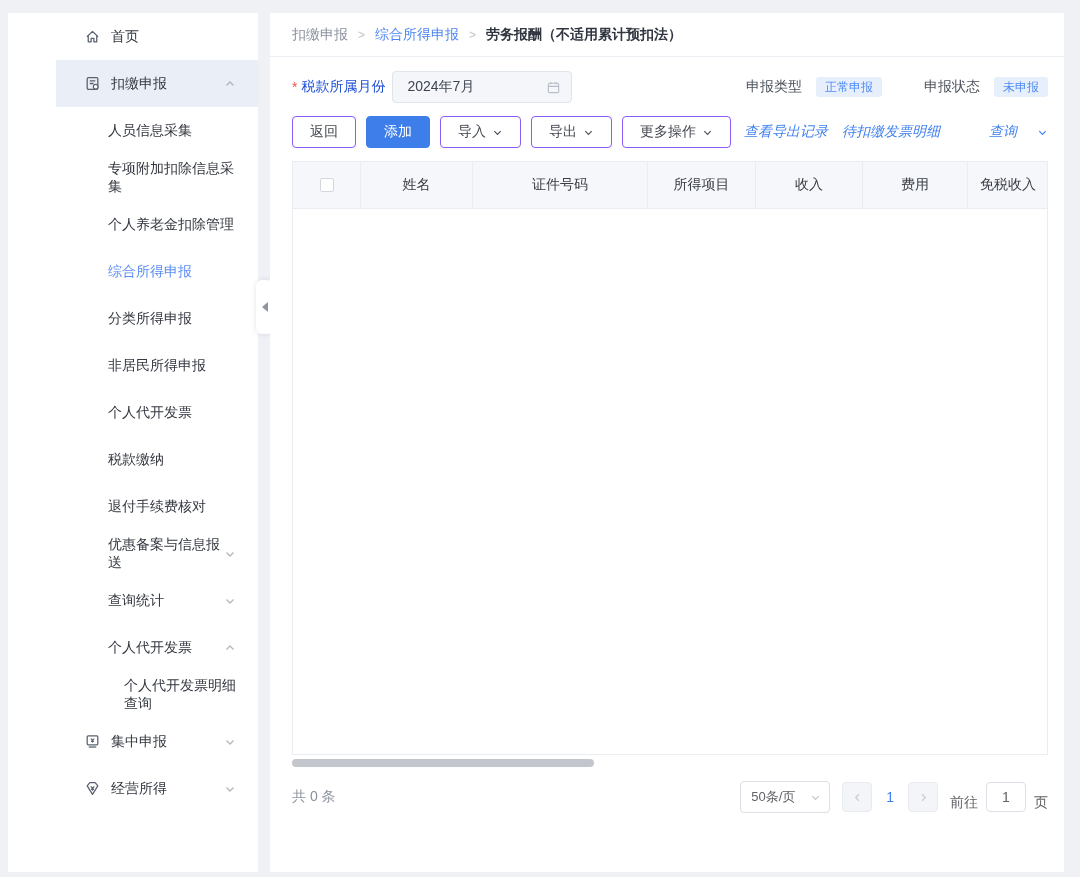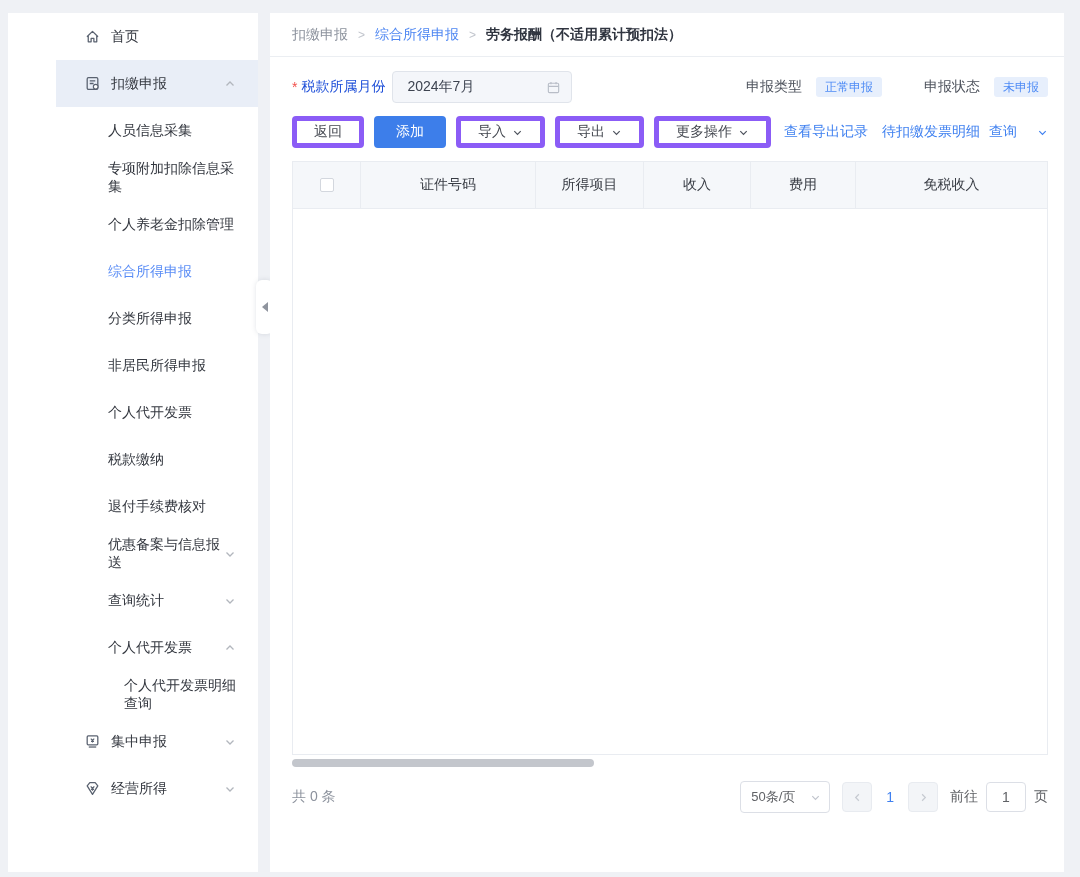--- a/index.html
+++ b/index.html
@@ -64,27 +64,27 @@
   .status-group { margin-left:auto; display:flex; align-items:center; gap:14px; }
   .status-label { color:#4d525c; }
   .badge {
     background:#e7effc; color:#4e8bf5; font-size:12px; padding:4px 9px;
     border-radius:3px; line-height:1;
   }
   .status-gap { width:14px; }
   
   .toolbar { margin-top:13px; display:flex; align-items:center; }
   .btn {
-    height:32px; border:5px solid #8b5cf6; background:#fff; border-radius:4px;
+    height:32px; border:1px solid #8b5cf6; background:#fff; border-radius:4px;
     padding:0 17px; font-size:14px; color:#43474f; display:flex; align-items:center; gap:6px;
     cursor:pointer; font-family:inherit;
   }
   .btn + .btn { margin-left:10px; }
   .btn.primary { background:#3d7eea; border-color:#3d7eea; color:#fff; }
-  .link { color:#3f80f0; cursor:pointer; }
+  .link { color:#3f80f0; cursor:pointer;font-style:italic; }
   .toolbar .links { display:flex; gap:14px; margin-left:13px; }
   .toolbar .query { margin-left:auto; display:flex; align-items:center; gap:20px; }
   
   .table-wrap { margin-top:13px; border-left:1px solid #e9ecf1; border-right:1px solid #e9ecf1; }
   .thead {
     display:flex; background:#f5f7fa; height:48px;
     border-top:1px solid #e9ecf1; border-bottom:1px solid #e9ecf1;
   }
   .th {
     display:flex; align-items:center; justify-content:center;
@@ -108,21 +108,21 @@
   .page-size {
     width:90px; height:32px; border:1px solid #dcdfe6; border-radius:4px;
     display:flex; align-items:center; padding:0 8px 0 10px; font-size:13px; color:#606266; cursor:pointer;
   }
   .page-size .sel-chevron { margin-left:auto; display:flex; }
   .nav-btn {
     width:30px; height:30px; background:#f3f5f8; border:1px solid #e8ebf0; border-radius:4px;
     display:flex; align-items:center; justify-content:center; cursor:default;
   }
   .cur-page { color:#3f80f0; padding:0 2px; }
-  .goto { display:flex; align-items:center; gap:8px; }
+  .goto { display:flex; align-items:flex-end; gap:8px; }
   .goto-input {
     width:40px; height:30px; border:1px solid #dcdfe6; border-radius:4px;
     text-align:center; font-size:14px; color:#606266; font-family:inherit; background:#fff;
   }
 </style>
 </head>
 <body>
 
 <div class="sidebar">
 
@@ -304,20 +304,21 @@
           <path d="M2.5 4.5 L6 8 L9.5 4.5" fill="none" stroke="#3f80f0" stroke-width="1.3"></path>
         </svg>
     </div>
   </div>
 
   <div class="table-wrap">
     <div class="thead">
       <div class="th c0">
         <span class="checkbox"></span>
       </div>
+      <div class="th c1">姓名</div>
       <div class="th c2">证件号码</div>
       <div class="th c3">所得项目</div>
       <div class="th c4">收入</div>
       <div class="th c5">费用</div>
       <div class="th c6">免税收入</div>
     </div>
     <div class="tbody"></div>
   </div>
 
   <div class="hscroll">

